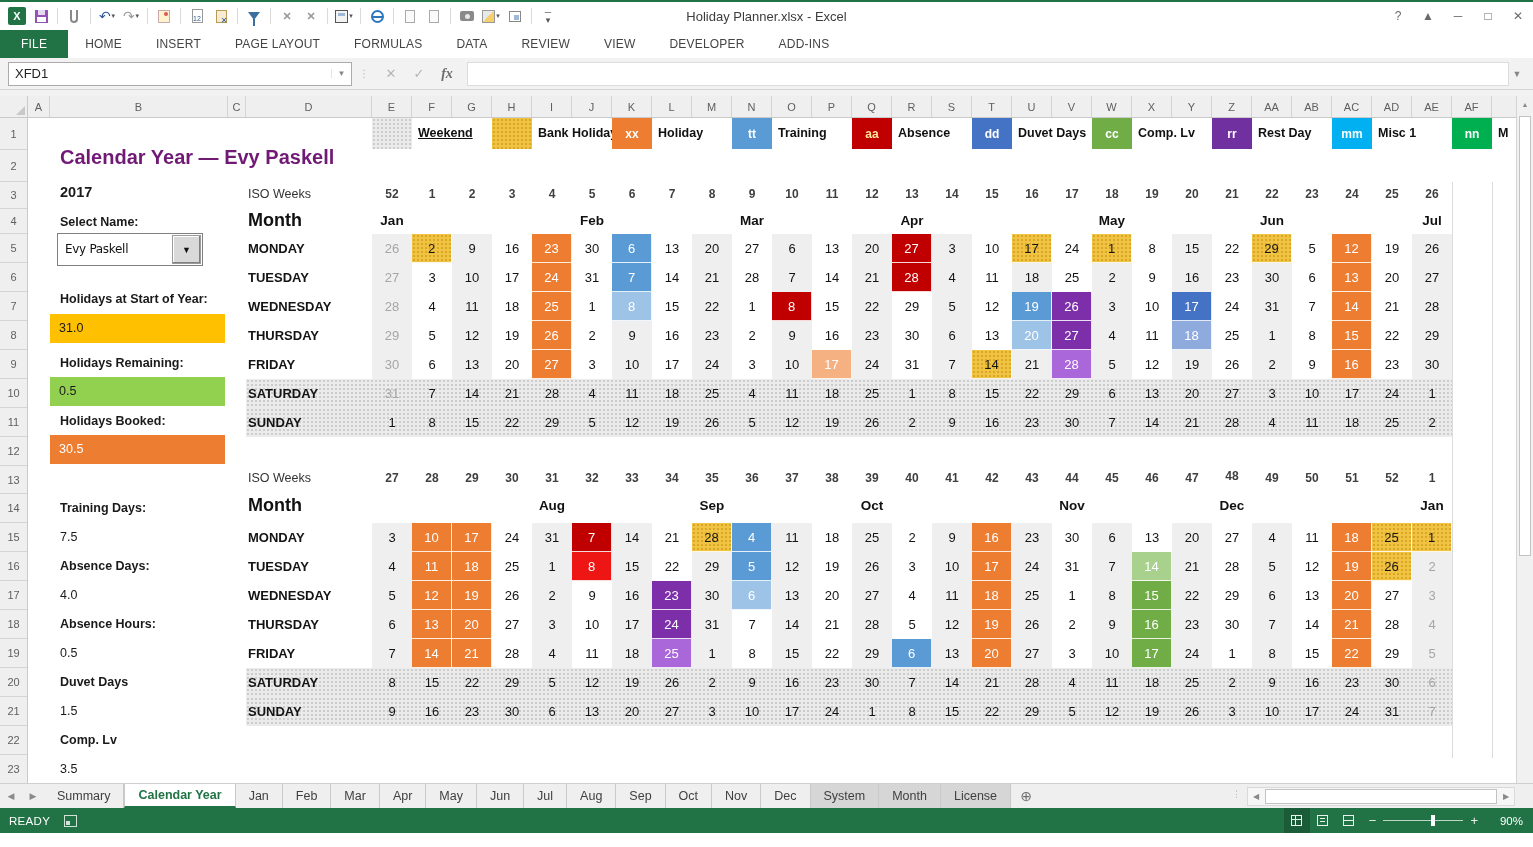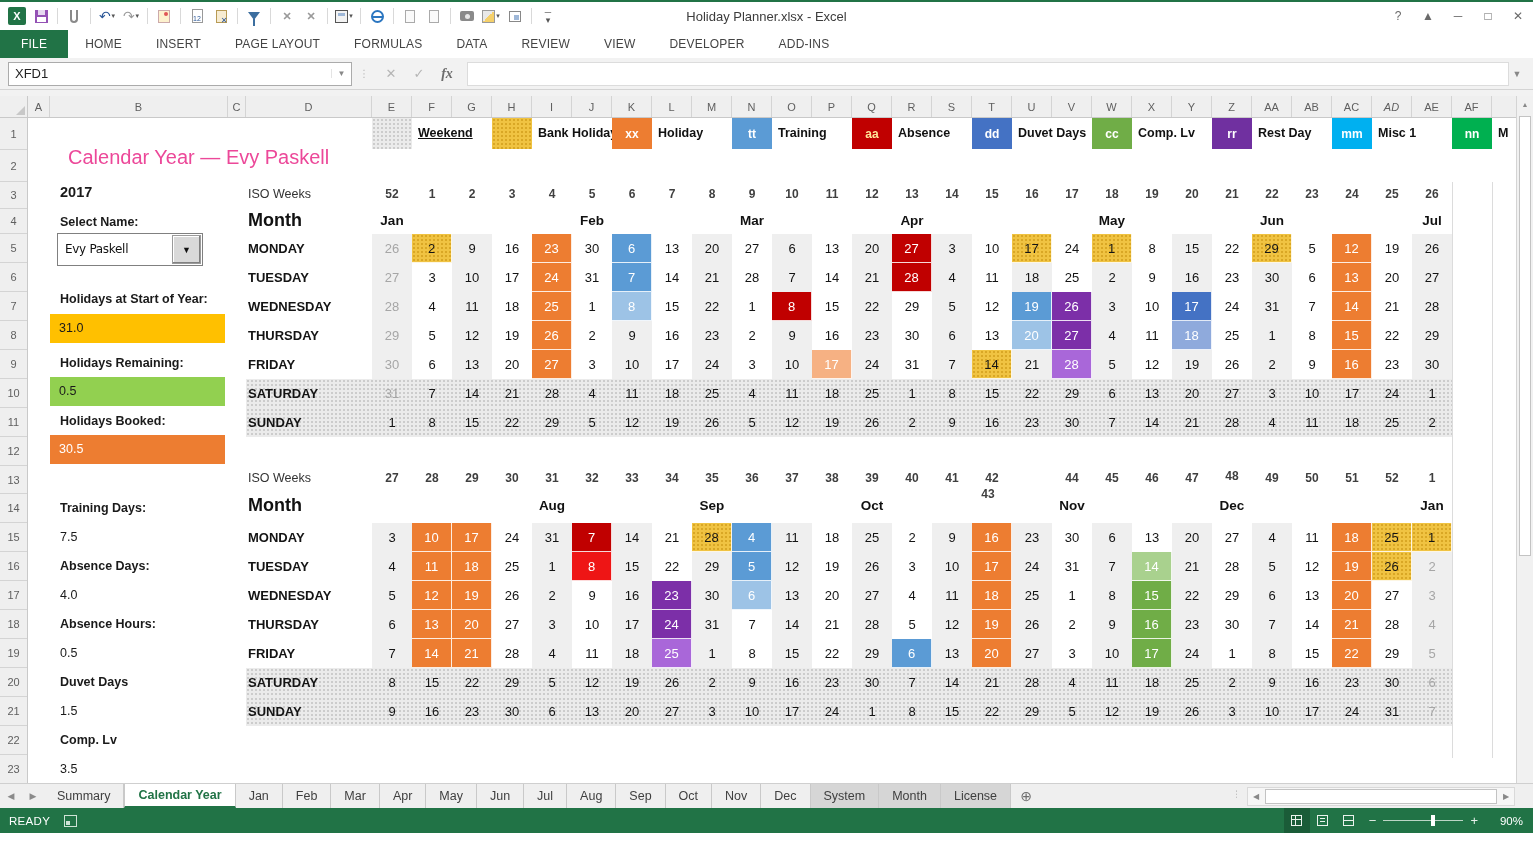--- a/index.html
+++ b/index.html
@@ -78,21 +78,21 @@
     background:#efefef; border-right:1px solid #c9c9c9; }
   .rh { border-bottom:1px solid #d4d4d4; font-size:11px; color:#5f5f5f;
     display:flex; align-items:center; justify-content:center; }
   #canvas { position:absolute; left:28px; top:28px; right:17px; bottom:0; background:#fff; overflow:hidden; }
   #vscroll { position:absolute; right:0; top:6px; width:17px; bottom:0; background:#f1f1f1;
     border-left:1px solid #d4d4d4; }
   .varrow { height:17px; display:flex; align-items:center; justify-content:center; font-size:7px; color:#888; }
   #vthumb { position:absolute; left:2px; right:2px; top:20px; height:440px; background:#fff; border:1px solid #c3c3c3; }
 
   
-  .ptitle { font-size:20px; font-weight:normal; color:#ec4899;margin-left:8px; }
+  .ptitle { font-size:20px; font-weight:bold; color:#701a75; }
   .plabel { font-size:12.5px; font-weight:bold; color:#1a1a1a; }
   .pvalue { font-size:12.5px; color:#1a1a1a; }
   .statbar { width:175px; height:29px; line-height:29px; padding-left:9px; font-size:12.5px; }
   #namedrop { width:146px; height:33px; border:1px solid #808080; background:#fff; display:flex; }
   #namedrop .sel { flex:1; font-size:12px; color:#111; padding:8px 0 0 7px;
     font-family:"DejaVu Sans", sans-serif; letter-spacing:-0.3px; }
   #namedrop .btn { width:29px; background:#d9d9d9; border:1px solid #9a9a9a; margin:1px;
     display:flex; align-items:center; justify-content:center; font-size:9px; color:#111;
     box-shadow:inset -1px -1px 0 #808080, inset 1px 1px 0 #fff; }
 
@@ -289,21 +289,21 @@
       <div class="ch" style="width: 40px;">T</div>
       <div class="ch" style="width: 40px;">U</div>
       <div class="ch" style="width: 40px;">V</div>
       <div class="ch" style="width: 40px;">W</div>
       <div class="ch" style="width: 40px;">X</div>
       <div class="ch" style="width: 40px;">Y</div>
       <div class="ch" style="width: 40px;">Z</div>
       <div class="ch" style="width: 40px;">AA</div>
       <div class="ch" style="width: 40px;">AB</div>
       <div class="ch" style="width: 40px;">AC</div>
-      <div class="ch" style="width: 40px; font-style: italic;">AD</div>
+      <div class="ch" style="width: 40px;">AD</div>
       <div class="ch" style="width: 40px;">AE</div>
       <div class="ch" style="width: 40px;">AF</div>
       <div style="flex: 1 1 0%; background: rgb(239, 239, 239);"></div>
     </div>
   <div id="rowheaders">
       <div class="rh" style="height: 32px;">1</div>
       <div class="rh" style="height: 32px;">2</div>
       <div class="rh" style="height: 27px;">3</div>
       <div class="rh" style="height: 25px;">4</div>
       <div class="rh" style="height: 29px;">5</div>
@@ -614,21 +614,21 @@
       <div class="abs isocell" style="left: 584px; top: 353px; width: 40px;">33</div>
       <div class="abs isocell" style="left: 624px; top: 353px; width: 40px;">34</div>
       <div class="abs isocell" style="left: 664px; top: 353px; width: 40px;">35</div>
       <div class="abs isocell" style="left: 704px; top: 353px; width: 40px;">36</div>
       <div class="abs isocell" style="left: 744px; top: 353px; width: 40px;">37</div>
       <div class="abs isocell" style="left: 784px; top: 353px; width: 40px;">38</div>
       <div class="abs isocell" style="left: 824px; top: 353px; width: 40px;">39</div>
       <div class="abs isocell" style="left: 864px; top: 353px; width: 40px;">40</div>
       <div class="abs isocell" style="left: 904px; top: 353px; width: 40px;">41</div>
       <div class="abs isocell" style="left: 944px; top: 353px; width: 40px;">42</div>
-      <div class="abs isocell" style="left: 940px; top: 353px; width: 40px; margin-top: 16px;">43</div>
+      <div class="abs isocell" style="left: 984px; top: 353px; width: 40px;">43</div>
       <div class="abs isocell" style="left: 1024px; top: 353px; width: 40px;">44</div>
       <div class="abs isocell" style="left: 1064px; top: 353px; width: 40px;">45</div>
       <div class="abs isocell" style="left: 1104px; top: 353px; width: 40px;">46</div>
       <div class="abs isocell" style="left: 1144px; top: 353px; width: 40px;">47</div>
       <div class="abs isocell" style="left: 1184px; top: 351px; width: 40px;">48</div>
       <div class="abs isocell" style="left: 1224px; top: 353px; width: 40px;">49</div>
       <div class="abs isocell" style="left: 1264px; top: 353px; width: 40px;">50</div>
       <div class="abs isocell" style="left: 1304px; top: 353px; width: 40px;">51</div>
       <div class="abs isocell" style="left: 1344px; top: 353px; width: 40px;">52</div>
       <div class="abs isocell" style="left: 1384px; top: 353px; width: 40px;">1</div>

